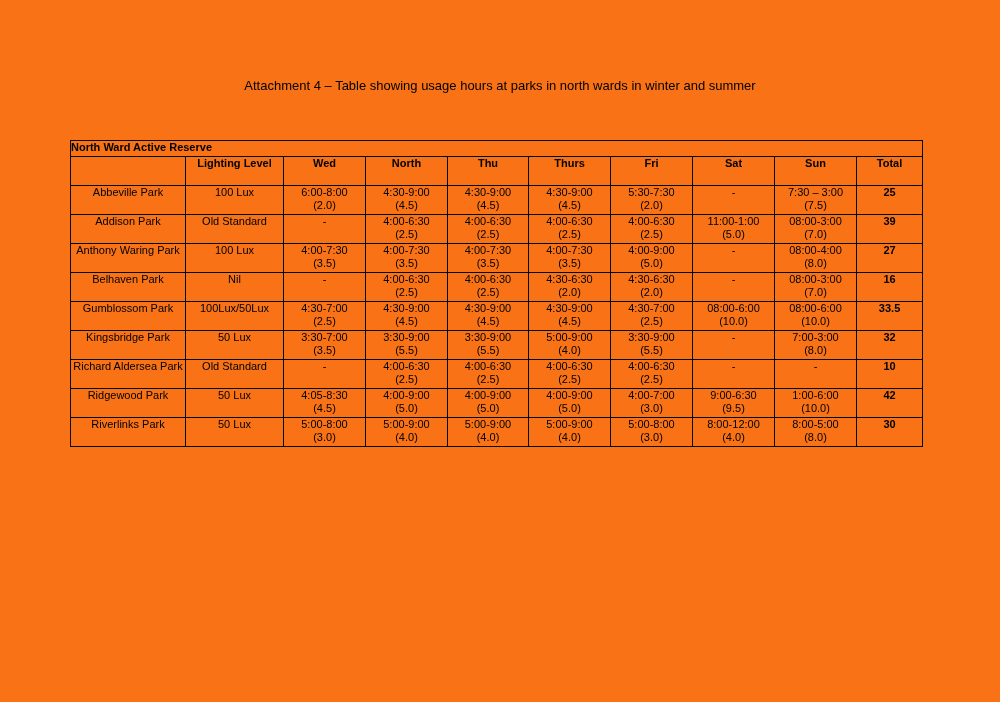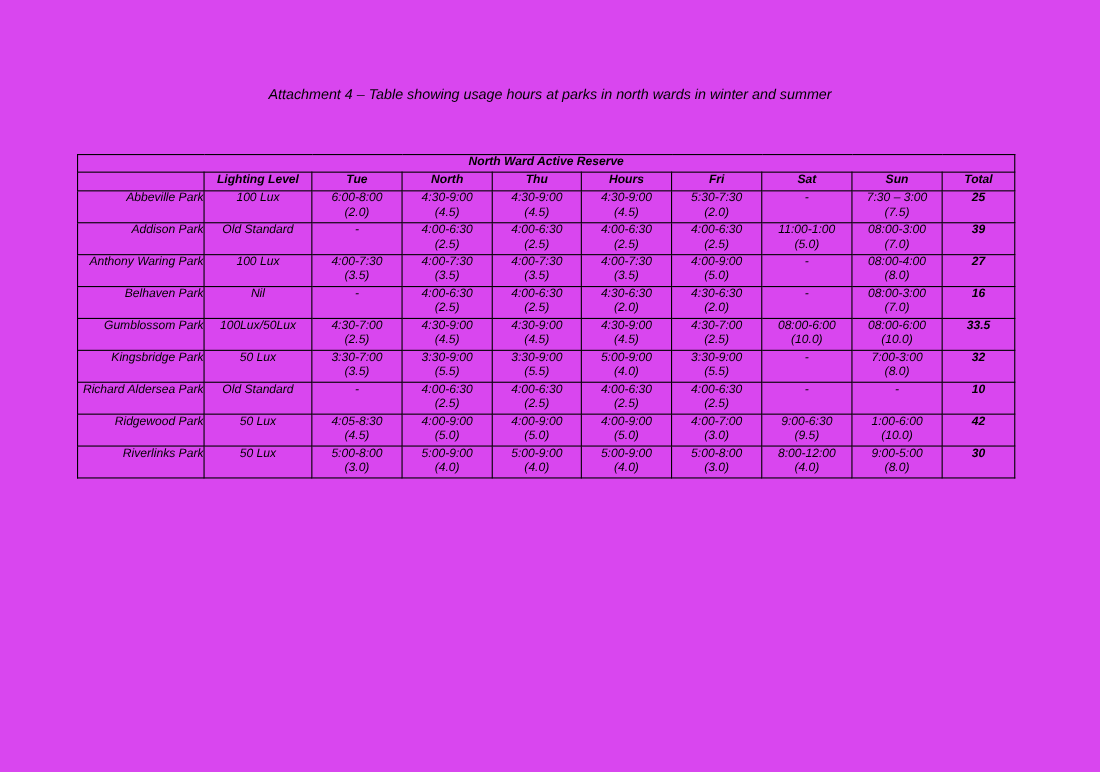--- a/index.html
+++ b/index.html
@@ -3,21 +3,21 @@
 <meta charset="utf-8">
 <style>
   * { box-sizing: border-box; }
   html, body {
     margin: 0; padding: 0;
     width: 1000px; height: 702px;
     background: #ffffff;
     color: #000000;
     font-family: "Liberation Sans", sans-serif;
   }
-  .page { position: relative; width: 1000px; height: 702px; background: #d946ef; overflow: hidden; font-style: italic; }
+  .page { position: relative; width: 1000px; height: 702px; background: #f97316; overflow: hidden; }
   .doc-title {
     position: absolute;
     top: 78px; left: 0;
     width: 1000px;
     text-align: center;
     font-size: 13px;
     line-height: 15px;
     color: #000000;
   }
   table.usage-table {
@@ -30,34 +30,34 @@
   table.usage-table th, table.usage-table td {
     border: 1px solid #000000;
     padding: 0;
     font-size: 11px;
     line-height: 13px;
     vertical-align: top;
     overflow: hidden;
   }
   th.t-title {
     font-weight: bold;
-    text-align: center;
+    text-align: left;
     height: 16px;
     font-size: 11.5px;
     line-height: 14px;
   }
   th.colhead {
     font-weight: bold;
     text-align: center;
-    height: 17px;
+    height: 29px;
     font-size: 11.5px;
     line-height: 13px;
   }
   td.park {
-    text-align: right;
+    text-align: center;
     padding: 1px 4px 0 4px;
     height: 29px;
   }
   td.cell { text-align: center; padding-top: 1px; }
   td.cell .l1 { min-height: 13px; }
   td.cell .l2 { min-height: 13px; }
   td.total {
     text-align: center;
     vertical-align: bottom;
     font-weight: bold;
@@ -86,24 +86,24 @@
         <col style="width:82px">
       <col style="width:66px">
     </colgroup>
     <thead>
       <tr>
         <th class="t-title" colspan="10">North Ward Active Reserve</th>
       </tr>
       <tr id="col-header-row">
           <th class="colhead"></th>
           <th class="colhead">Lighting Level</th>
-          <th class="colhead">Tue</th>
+          <th class="colhead">Wed</th>
           <th class="colhead">North</th>
           <th class="colhead">Thu</th>
-          <th class="colhead">Hours</th>
+          <th class="colhead">Thurs</th>
           <th class="colhead">Fri</th>
           <th class="colhead">Sat</th>
           <th class="colhead">Sun</th>
           <th class="colhead">Total</th>
         </tr>
     </thead>
     <tbody id="table-body">
         <tr>
           <td class="park">Abbeville Park</td>
           <td class="cell">
@@ -407,21 +407,21 @@
           </td>
           <td class="cell">
             <div class="l1">5:00-8:00</div>
             <div class="l2">(3.0)</div>
           </td>
           <td class="cell">
             <div class="l1">8:00-12:00</div>
             <div class="l2">(4.0)</div>
           </td>
           <td class="cell">
-            <div class="l1">9:00-5:00</div>
+            <div class="l1">8:00-5:00</div>
             <div class="l2">(8.0)</div>
           </td>
           <td class="total">30</td>
         </tr>
       </tbody>
   </table>
 
 </div>
 
 </body></html>

